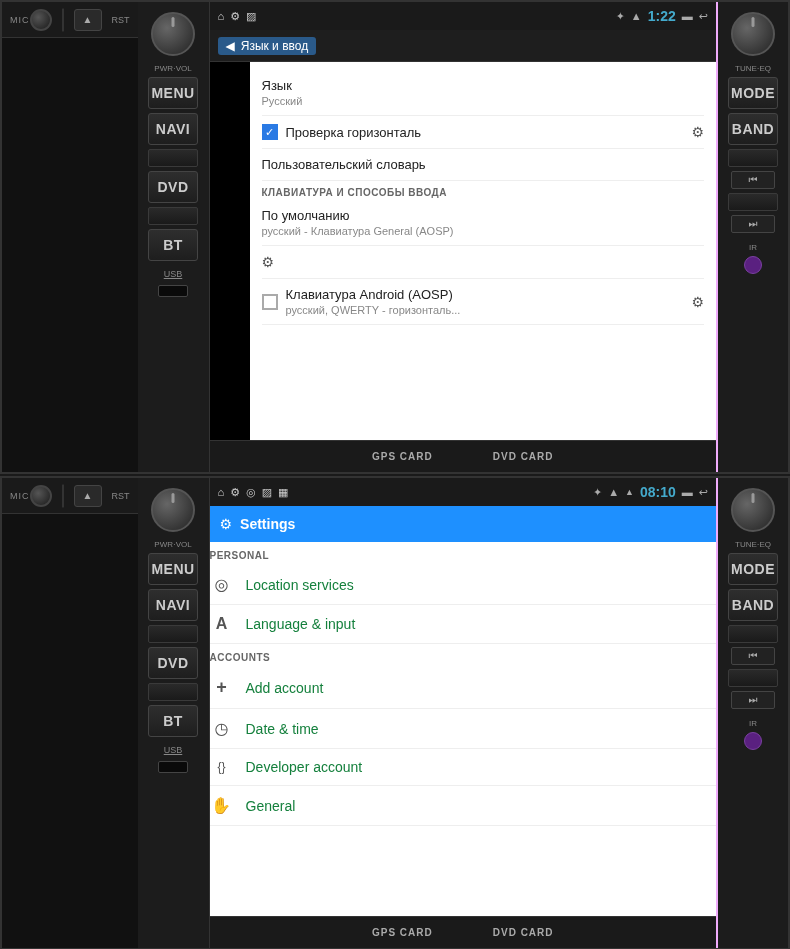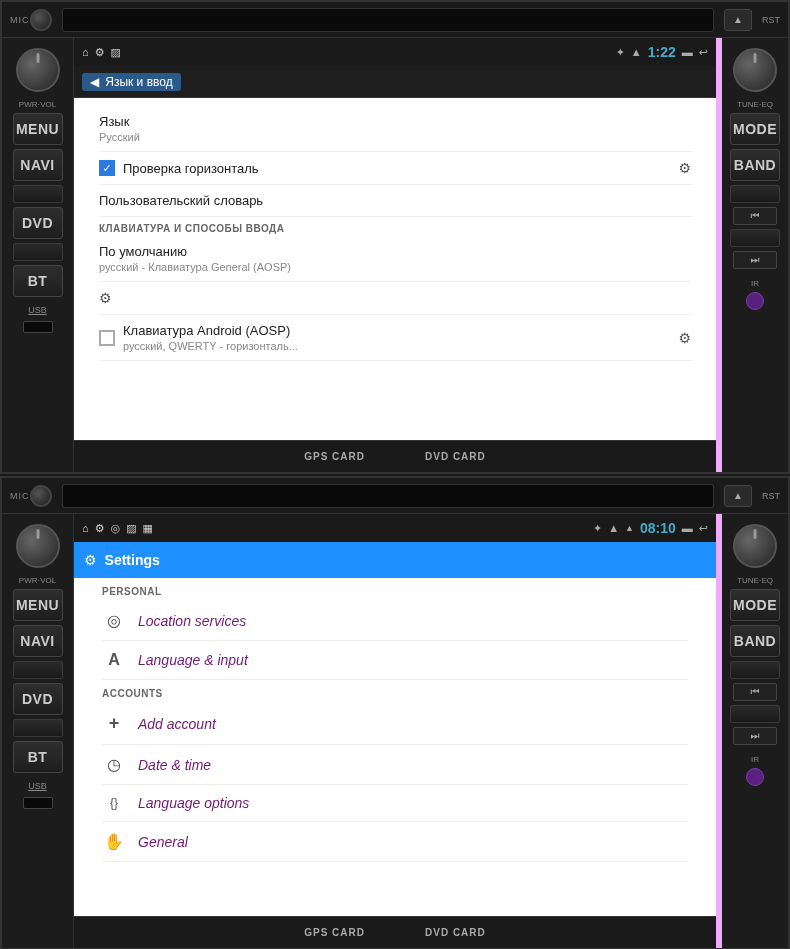--- a/index.html
+++ b/index.html
@@ -11,21 +11,21 @@
       overflow: hidden;
     }
 
     .unit {
       width: 790px;
       height: 474px;
       background: #111;
       border: 2px solid #333;
       position: relative;
       display: flex;
-      flex-direction: column;
+      flex-direction: row;
     }
 
     .unit-top-bar {
       height: 36px;
       background: #1a1a1a;
       display: flex;
       align-items: center;
       justify-content: space-between;
       padding: 0 8px;
       border-bottom: 1px solid #333;
@@ -85,21 +85,21 @@
     }
 
     .right-panel {
       width: 72px;
       background: #1c1c1c;
       display: flex;
       flex-direction: column;
       align-items: center;
       padding: 6px 0;
       gap: 4px;
-      border-left: 6px solid #f0abfc;
+      border-left: 2px solid #f0abfc;
     }
 
     .knob {
       width: 44px;
       height: 44px;
       border-radius: 50%;
       background: radial-gradient(circle at 35% 35%, #666, #222);
       border: 2px solid #555;
       position: relative;
       margin: 4px 0;
@@ -217,21 +217,22 @@
 
     .back-btn span {
       color: #fff;
       font-size: 12px;
     }
 
     .screen-content {
       flex: 1;
       background: #fff;
       overflow: hidden;
-      padding: 8px 25px;
+      padding: 8px 12px;
+      margin-left: 40px;
     }
 
     .settings-item {
       padding: 8px 0;
       border-bottom: 1px solid #eee;
     }
 
     .settings-item-title {
       font-size: 13px;
       color: #222;
@@ -344,21 +345,21 @@
       font-size: 14px;
     }
 
     .settings-header-title {
       color: #fff;
       font-size: 14px;
       font-weight: bold;
     }
 
     .settings-list {
-      padding: 0 28px;
+      padding: 0 0;
     }
 
     .settings-section-label {
       font-size: 10px;
       color: #666;
       font-weight: bold;
       text-transform: uppercase;
       letter-spacing: 0.5px;
       padding: 8px 0 4px 0;
     }
@@ -373,22 +374,21 @@
 
     .settings-row-icon {
       color: #555;
       font-size: 16px;
       width: 24px;
       text-align: center;
     }
 
     .settings-row-text {
       font-size: 14px;
-      color: #701a75;
-      font-style: italic;
+      color: #15803d;
     }
   </style>
 </head>
 <body>
 
 <div class="unit">
 
   <div class="unit-top-bar">
     <span class="mic-label">MIC</span>
     <div style="display:flex;align-items:center;gap:6px;">
@@ -593,21 +593,21 @@
           </div>
 
 
           <div class="settings-row">
             <span class="settings-row-icon">◷</span>
             <span class="settings-row-text">Date &amp; time</span>
           </div>
 
           <div class="settings-row">
             <span class="settings-row-icon" style="font-size:12px;">{}</span>
-            <span class="settings-row-text">Language options</span>
+            <span class="settings-row-text">Developer account</span>
           </div>
 
           <div class="settings-row">
             <span class="settings-row-icon">✋</span>
             <span class="settings-row-text">General</span>
           </div>
 
         </div>
       </div>
 

